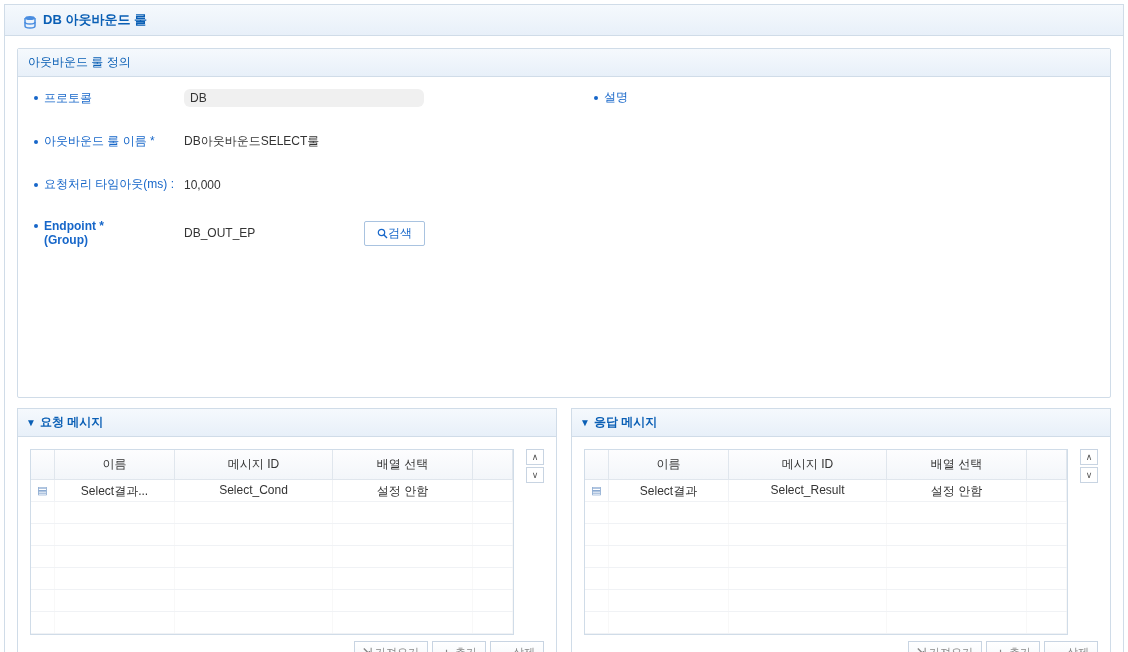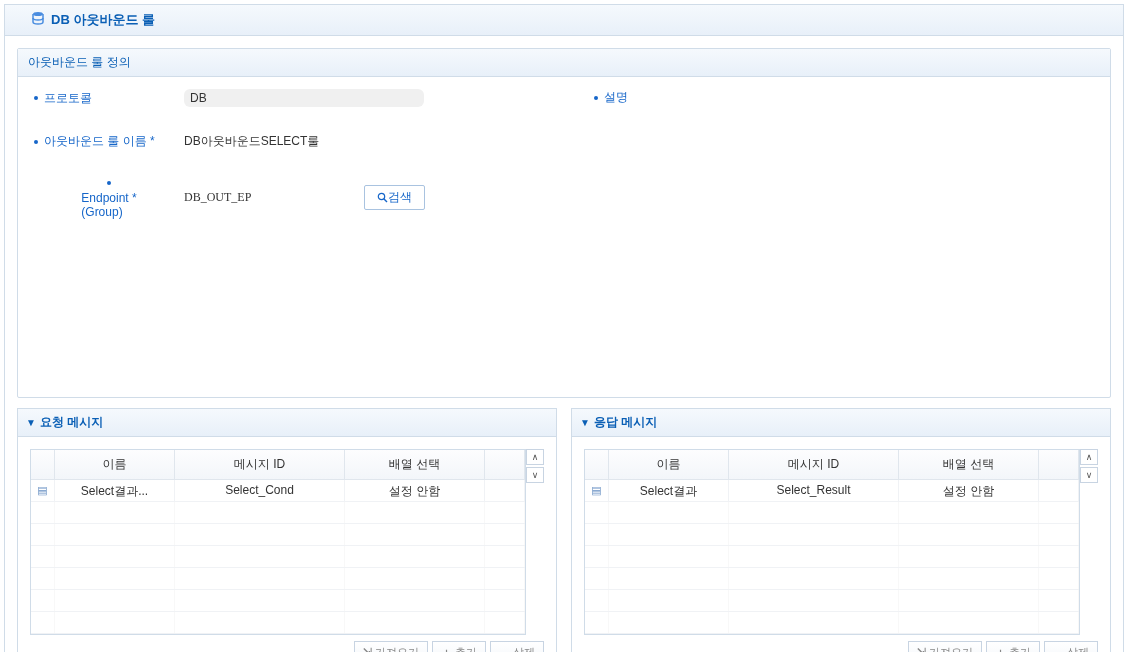--- a/index.html
+++ b/index.html
@@ -1,19 +1,19 @@
 <!DOCTYPE html>
 <html><head>
 <meta charset="utf-8">
 <style>
 * { box-sizing: border-box; margin: 0; padding: 0; }
 body { font-family: "Malgun Gothic", Arial, sans-serif; font-size: 12px; background: #fff; color: #333; }
 
 .panel { border: 1px solid #d0dce8; margin: 4px; }
-.panel-header { background: linear-gradient(to bottom, #f5f9fd, #e8f0f9); border-bottom: 1px solid #d0dce8; padding: 6px 26px; font-weight: bold; color: #0a5fb5; font-size: 13px; display: flex; align-items: flex-start; gap: 6px; }
+.panel-header { background: linear-gradient(to bottom, #f5f9fd, #e8f0f9); border-bottom: 1px solid #d0dce8; padding: 6px 18px; font-weight: bold; color: #0a5fb5; font-size: 13px; display: flex; align-items: flex-end; gap: 6px; }
 .panel-header .db-icon { display:inline-flex; }
 .panel-body { padding: 12px; }
 
 .fieldset { border: 1px solid #d0dce8; border-radius: 2px; margin-bottom: 10px; }
 .fieldset-header { background: linear-gradient(to bottom, #f5f9fd, #e8f0f9); border-bottom: 1px solid #d0dce8; padding: 5px 10px; font-weight: normal; color: #0a5fb5; font-size: 12px; }
 .fieldset-body { padding: 12px 16px; height: 320px; }
 
 .form-row { display: flex; align-items: center; margin-bottom: 26px; }
 .form-label { width: 150px; color: #1666c9; font-size: 12px; display: flex; align-items: center; gap: 6px; }
 .form-label .bullet { width:4px; height:4px; background:#1666c9; border-radius:50%; display:inline-block; }
@@ -23,21 +23,21 @@
 .col { flex: 1; }
 
 .search-btn { border: 1px solid #a9c3e0; background: #fff; color: #1666c9; padding: 3px 12px; font-size: 12px; cursor: pointer; border-radius: 2px; display: inline-flex; align-items: center; margin-left: 10px; }
 
 .lower { display: flex; gap: 14px; }
 .sub-panel { flex: 1; border: 1px solid #d0dce8; }
 .sub-panel-header { background: linear-gradient(to bottom, #f5f9fd, #e8f0f9); border-bottom: 1px solid #d0dce8; padding: 5px 8px; font-weight: bold; color: #0a5fb5; font-size: 12px; display: flex; align-items: center; gap: 4px; }
 .sub-panel-header .chevron { font-size: 10px; }
 .sub-panel-body { padding: 12px; }
 
-.grid-wrap { display: flex; gap: 0; }
+.grid-wrap { display: flex; gap: 12px; }
 .grid { flex: 1; border: 1px solid #d0dce8; background: #fff; }
 .grid-head { display: flex; border-bottom: 1px solid #e0e6ed; background: linear-gradient(to bottom,#fdfdfe,#f3f6fa); }
 .grid-head .cell { padding: 6px 4px; text-align: center; font-size: 12px; color: #333; border-right: 1px solid #e0e6ed; }
 .grid-row { display: flex; border-bottom: 1px solid #f0f2f5; height: 22px; }
 .grid-row .cell { padding: 3px 4px; text-align: center; font-size: 12px; color: #333; border-right: 1px solid #f0f2f5; overflow: hidden; white-space: nowrap; text-overflow: ellipsis; }
 .grid-row.empty .cell { border-right: 1px solid #f8f8f8; }
 .cell.icon-cell { width: 24px; flex: none; }
 .cell.c1 { width: 120px; flex: none; }
 .cell.c2 { flex: 1; }
 .cell.c3 { width: 140px; flex: none; }
@@ -81,29 +81,36 @@
                 </div>
               <div class="form-value readonly">DB</div>
             </div>
             <div class="form-row">
               <div class="form-label">
                   <span class="bullet"></span>
                   <span>아웃바운드 룰 이름 *</span>
                 </div>
               <div class="form-value">DB아웃바운드SELECT룰</div>
             </div>
+            <div class="form-row">
+              <div class="form-label">
+                  <span class="bullet"></span>
+                  <span>요청처리 타임아웃(ms) :</span>
+                </div>
+              <div class="form-value">10,000</div>
+            </div>
             <div class="form-row" style="margin-top:14px;">
-              <div class="form-label" style="flex-direction:column;align-items:center;">
+              <div class="form-label" style="flex-direction:row;align-items:flex-start;font-weight:bold;">
                 <span class="bullet" style="margin-top:5px;"></span>
                 <span style="display:flex;flex-direction:column;">
                   <span>Endpoint *</span>
                   <span>(Group)</span>
                 </span>
               </div>
-              <div class="form-value" style="width:170px;font-family:Liberation Serif, serif;">DB_OUT_EP</div>
+              <div class="form-value" style="width:170px;">DB_OUT_EP</div>
               <button class="search-btn">
                 <span class="magnifier">
                   <svg width="11" height="11" viewBox="0 0 11 11">
                       <circle cx="4.5" cy="4.5" r="3.2" fill="none" stroke="#1666c9" stroke-width="1.2"></circle>
                       <line x1="7" y1="7" x2="10" y2="10" stroke="#1666c9" stroke-width="1.4"></line>
                     </svg>
                 </span>
                 <span>검색</span>
               </button>
             </div>

